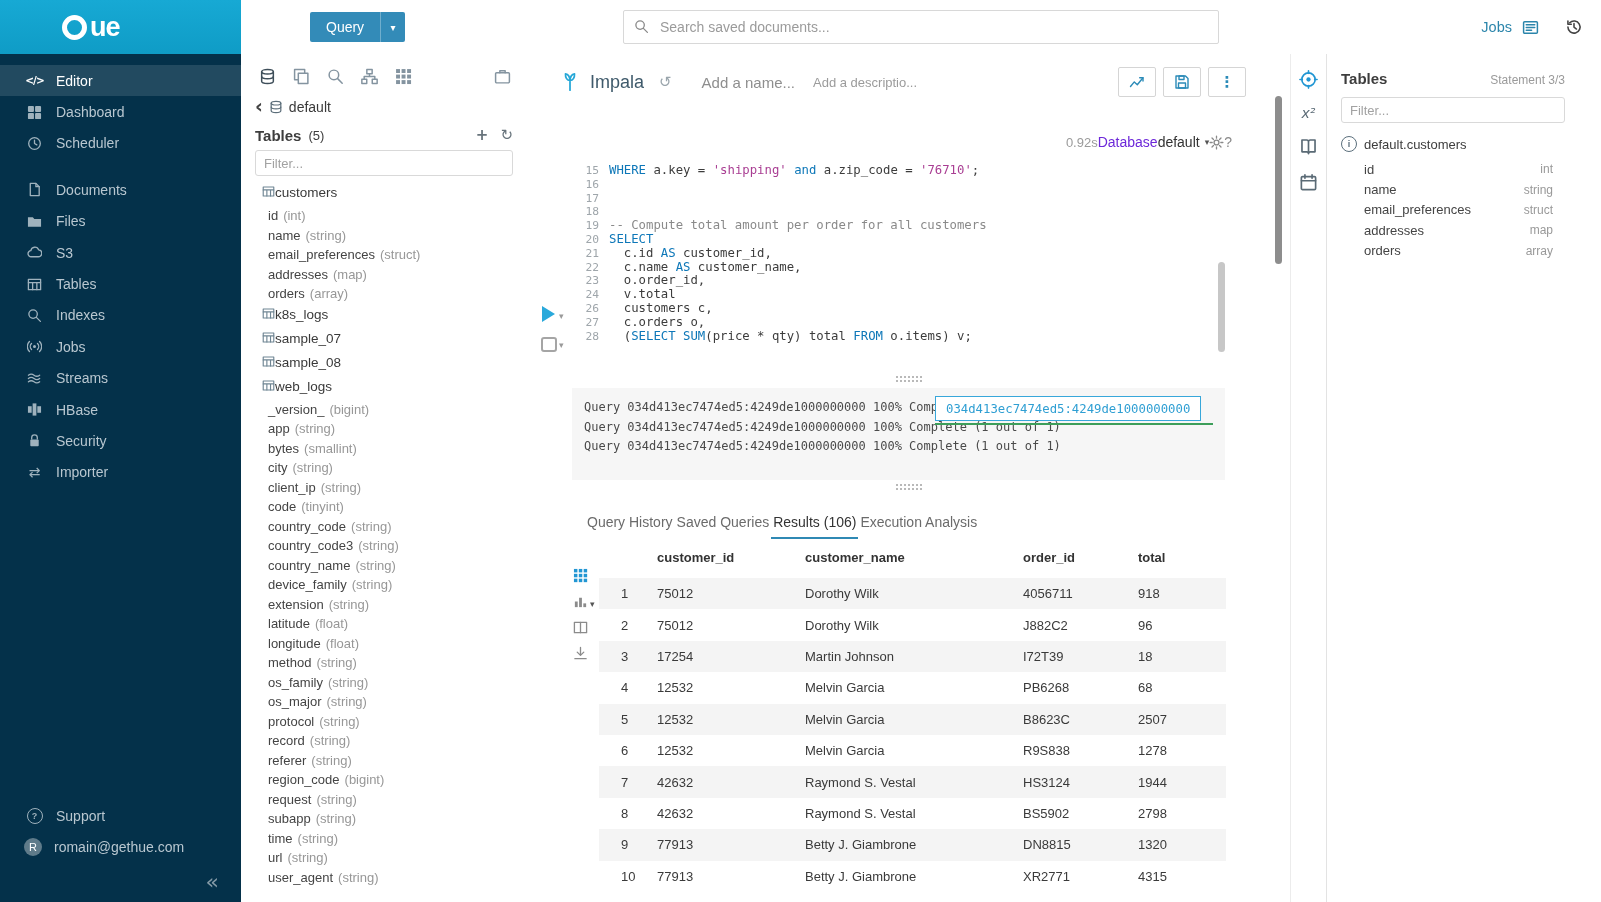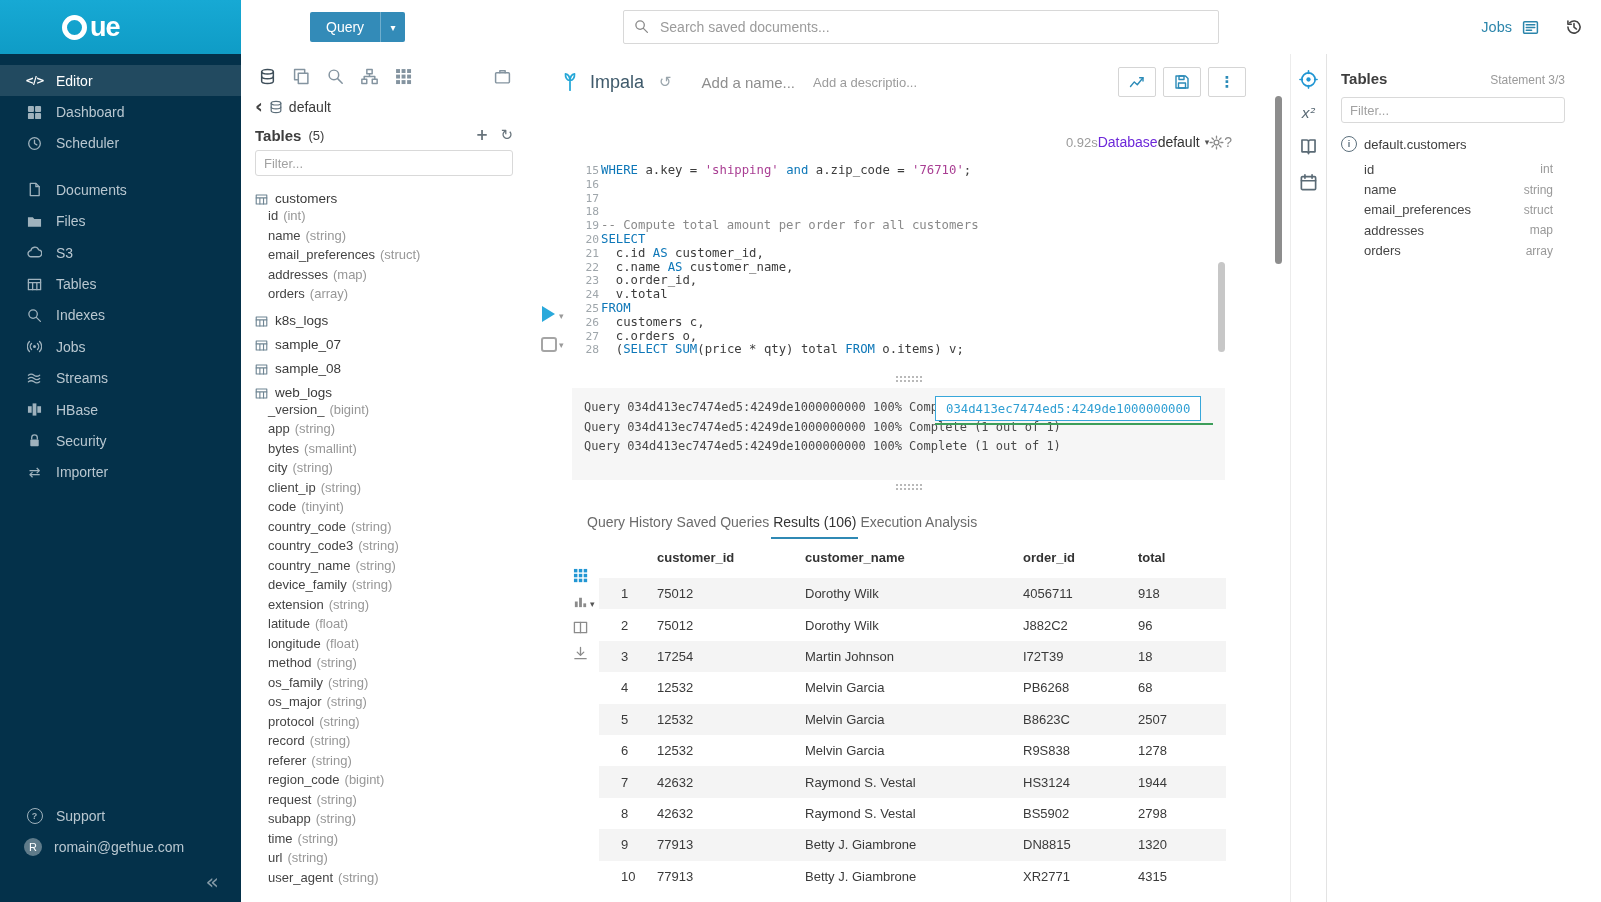--- a/index.html
+++ b/index.html
@@ -61,21 +61,21 @@
   .la-header{display:flex;align-items:center;padding:9px 14px 3px;}
   .la-title{font-size:15px;font-weight:bold;color:#3d3d3d;}
   .la-count{margin-left:7px;font-size:13px;color:#3d3d3d;}
   .la-actions{margin-left:auto;display:flex;gap:12px;color:#68747c;align-items:center;}
   .la-actions .txt-ic{cursor:pointer;}
   .la-filter{padding:3px 14px 6px;}
   .la-filter input,.ra-filter input{width:100%;height:26px;box-sizing:border-box;border:1px solid #d9d9d9;border-radius:3px;
        padding:0 8px;font-size:13px;color:#666;outline:none;font-family:"Liberation Sans",sans-serif;}
   .la-filter input::placeholder,.ra-filter input::placeholder{color:#a2a2a2;}
   .tree{overflow:hidden;}
-  .tree-table{height:21px;display:flex;align-items:flex-end;gap:7px;padding:0 14px;margin-top:3px;font-size:13.5px;color:#3a3a3a;cursor:pointer;}
+  .tree-table{height:21px;display:flex;align-items:flex-start;padding:0 14px;margin-top:3px;font-size:13.5px;color:#3a3a3a;cursor:pointer;margin-left:7px;}
   .tree-table .icon{color:#6f8593;}
   .tree-table .icon svg{width:13px;height:13px;}
   .tree-col{height:19.5px;display:flex;align-items:center;padding-left:27px;font-size:13px;color:#444;cursor:pointer;}
   .tree-col .ctype{color:#979797;margin-left:5px;}
 
   
   .main{position:absolute;left:527px;top:54px;width:763px;bottom:0;background:#fff;}
   .ed-header{display:flex;align-items:center;padding:10px 44px 0 33px;height:36px;}
   .impala-ic{color:#25a7d7;}
   .impala-ic svg{width:20px;height:22px;}
@@ -91,21 +91,21 @@
   .duration{color:#9b9b9b;font-size:13px;}
   .db-label{color:#6d28d9;font-size:14px;}
   .db-select{color:#333;font-size:14px;display:flex;gap:5px;align-items:center;cursor:pointer;}
   .caret{font-size:9px;color:#555;font-family:"DejaVu Sans",sans-serif;}
   .gear-ic{color:#8a8a8a;cursor:pointer;}
   .gear-ic svg{width:15px;height:15px;}
   .help-q{color:#8a8a8a;font-size:14px;cursor:pointer;}
 
   .code{margin-top:8px;padding-left:46px;font-family:"DejaVu Sans Mono",monospace;font-size:12.3px;line-height:13.8px;cursor:text;}
   .cl{display:flex;white-space:pre;}
-  .ln{width:26px;text-align:right;margin-right:2px;color:#9fa6ab;font-size:11.3px;flex:none;}
+  .ln{width:26px;text-align:right;margin-right:10px;color:#9fa6ab;font-size:11.3px;flex:none;}
   .kw{color:#0d77b8;}.str{color:#a93e93;}.com{color:#8a8a8a;}.pl{color:#3c3c3c;}
 
   .exec-play{position:absolute;left:15px;top:252px;width:0;height:0;border-left:13px solid #2aa9db;
         border-top:8px solid transparent;border-bottom:8px solid transparent;cursor:pointer;}
   .exec-caret1{position:absolute;left:32px;top:257px;font-size:9px;color:#9a9a9a;}
   .exec-fmt{position:absolute;left:14px;top:283px;width:12px;height:11px;border:2px solid #a5a5a5;border-radius:3px;cursor:pointer;}
   .exec-caret2{position:absolute;left:32px;top:286px;font-size:9px;color:#9a9a9a;}
 
   .ed-scroll{position:absolute;left:691px;top:208px;width:7px;height:90px;background:#c7c7c7;border-radius:4px;cursor:pointer;}
   .main-scroll{position:absolute;left:748px;top:42px;width:7px;height:168px;background:#8d8d8d;border-radius:4px;cursor:pointer;}
@@ -642,23 +642,20 @@
         <div class="cl">
        <span class="ln">22</span><span class="ct"><span class="pl">  c.name </span><span class="kw">AS</span><span class="pl"> customer_name,</span></span>
      </div>
         <div class="cl">
        <span class="ln">23</span><span class="ct"><span class="pl">  o.order_id,</span></span>
      </div>
         <div class="cl">
        <span class="ln">24</span><span class="ct"><span class="pl">  v.total</span></span>
      </div>
         <div class="cl">
-       <span class="ln">25</span><span class="ct"><span class="kw">FROM</span></span>
-     </div>
-        <div class="cl">
        <span class="ln">26</span><span class="ct"><span class="pl">  customers c,</span></span>
      </div>
         <div class="cl">
        <span class="ln">27</span><span class="ct"><span class="pl">  c.orders o,</span></span>
      </div>
         <div class="cl">
        <span class="ln">28</span><span class="ct"><span class="pl">  (</span><span class="kw">SELECT</span><span class="pl"> </span><span class="kw">SUM</span><span class="pl">(price * qty) total </span><span class="kw">FROM</span><span class="pl"> o.items) v;</span></span>
      </div>
       </div>
 

